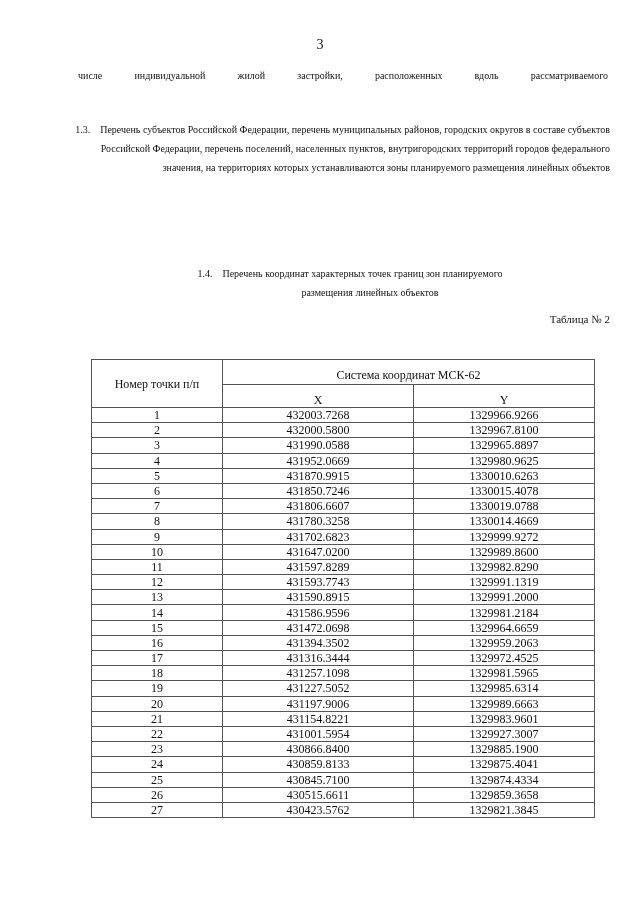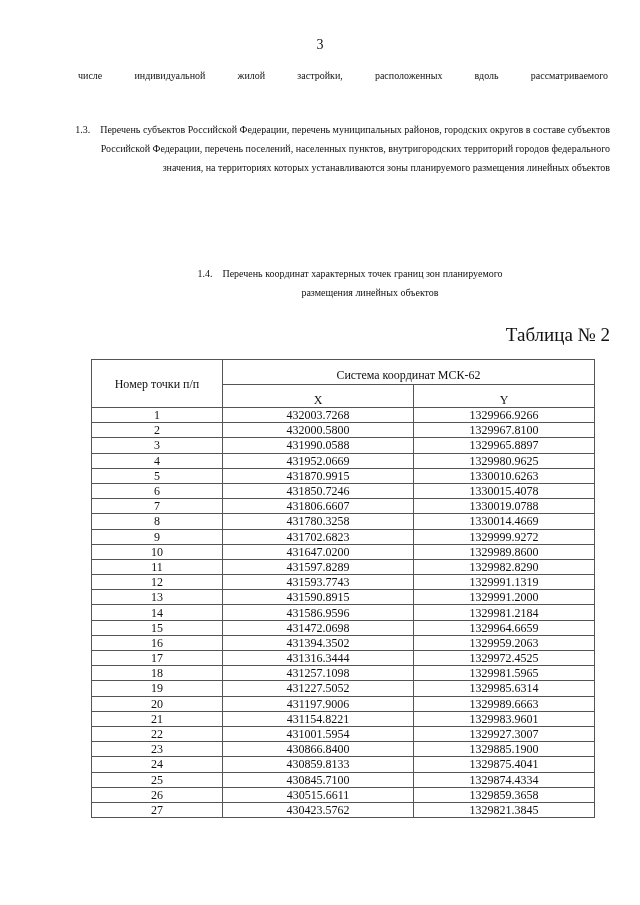--- a/index.html
+++ b/index.html
@@ -6,21 +6,21 @@
   body { width: 640px; height: 905px; position: relative; overflow: hidden;
          font-family: "Liberation Serif", "DejaVu Serif", serif; color: #111; }
   .page-num { position: absolute; top: 37px; left: 0; width: 640px; text-align: center; font-size: 14px; }
   .para { position: absolute; font-size: 10px; line-height: 19px; }
   .p1 { top: 66px; left: 78px; width: 530px; }
   .p1 .l1 { display:block; text-align: justify; text-align-last: justify; }
   .h13 { top: 120px; left: 70px; width: 540px; text-align: right; }
   .p2 { top: 222px; left: 78px; width: 530px; }
   .p2 .l1 { display:block; text-indent: 38px; text-align: justify; text-align-last: justify; }
   .h14 { top: 264px; left: 80px; width: 540px; text-align: center; }
-  .tcap { position: absolute; top: 324px; right: 30px; font-size: 19px; }
+  .tcap { position: absolute; top: 313px; right: 30px; font-size: 11px; }
   table.coords { position: absolute; top: 359px; left: 91px; width: 504px;
                  border-collapse: collapse; font-size: 12px; }
   table.coords td, table.coords th { border: 1px solid #555; text-align: center; padding: 0;
                  font-weight: normal; height: 14.2px; line-height: 14px; }
   table.coords th.numh { width: 130px; height: 47px; }
   table.coords th.sysh { height: 22px; vertical-align: bottom; padding-bottom: 2px; }
   table.coords th.xy { height: 22px; vertical-align: bottom; }
   table.coords td.c1 { width: 130px; }
   table.coords td.c2 { width: 190px; margin-left: 32px; }
 </style>

